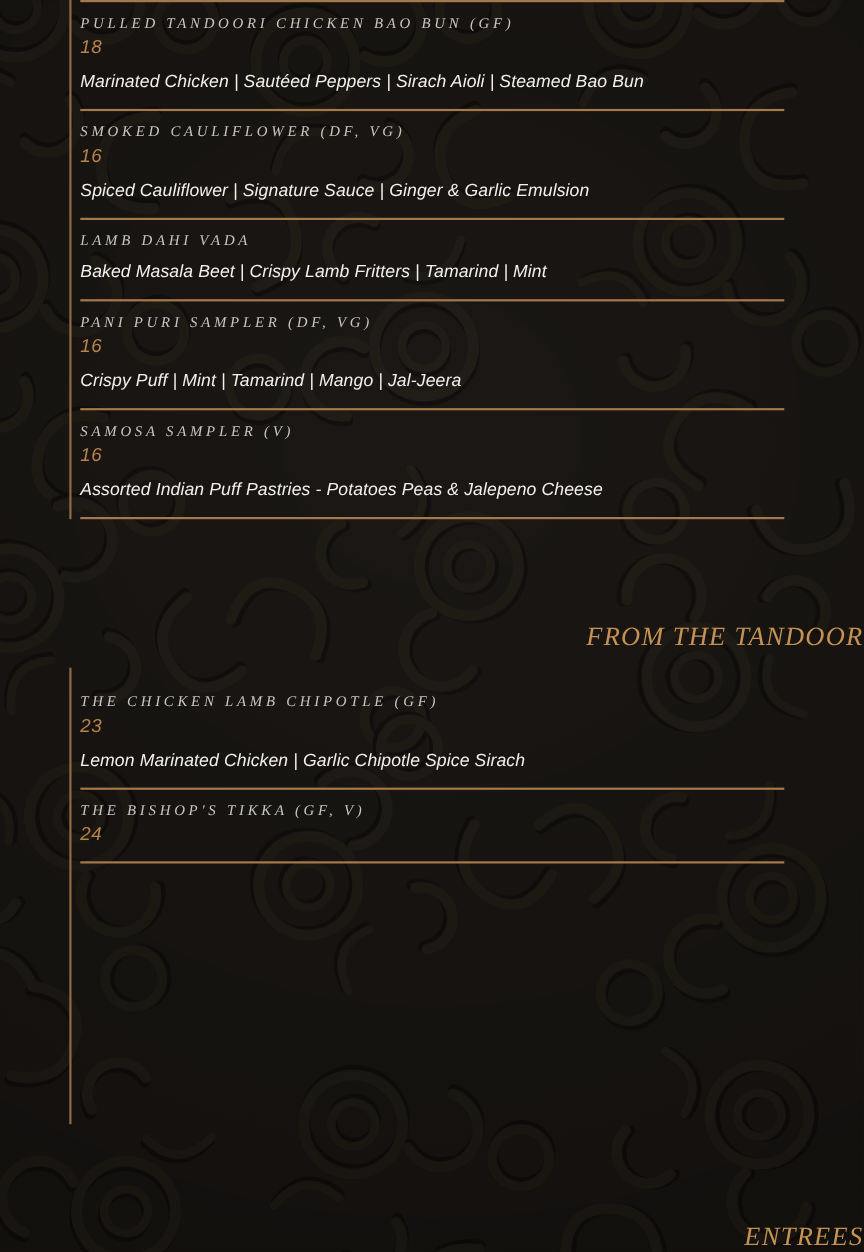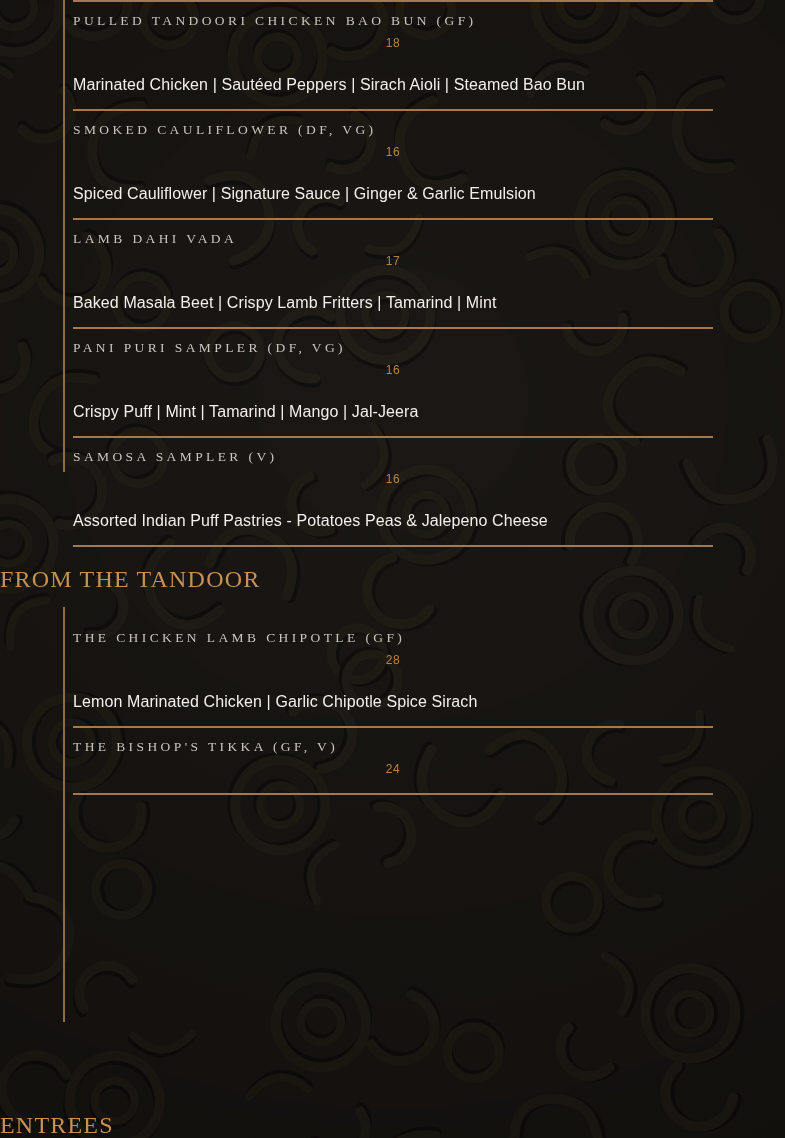--- a/index.html
+++ b/index.html
@@ -12,21 +12,21 @@
     --rail:#8d6c46;
   }
   *{margin:0;padding:0;box-sizing:border-box;}
   html,body{width:785px;height:1138px;}
   body{
     background:var(--bg);
     overflow:hidden;
     position:relative;
     font-family:"Liberation Sans", sans-serif;
   }
-  #page{position:absolute;inset:0;width:785px;height:1138px;overflow:hidden;}
+  #page{position:absolute;inset:0;width:785px;height:1138px;overflow:hidden;font-style:italic;}
   #bg-pattern{position:absolute;inset:0;z-index:0;}
   #vignette{
     position:absolute;inset:0;z-index:1;pointer-events:none;
     background:radial-gradient(ellipse 120% 80% at 50% 35%, rgba(255,255,255,0.015), rgba(0,0,0,0.22));
   }
   .menu-section{position:absolute;left:63px;width:650px;z-index:2;}
   .rail{position:absolute;left:0;width:2px;background:var(--rail);}
   .items{margin-left:10px;width:640px;}
   .items.top-border{border-top:2px solid var(--sep);}
   .menu-item{
@@ -35,39 +35,39 @@
   }
   .item-name{
     font-family:"Liberation Serif", serif;
     font-weight:400;
     font-size:13.5px;
     line-height:17px;
     letter-spacing:3.4px;
     color:var(--title);
   }
   .item-price{
-    text-align:center;
-    font-size:12px;
+    text-align:left;
+    font-size:17px;
     line-height:22px;
     margin-top:3px;
     letter-spacing:0.5px;
     color:var(--gold);
   }
   .item-desc{
     font-size:16px;
     line-height:22px;
     font-weight:400;
-    margin-top:20px;
+    margin-top:10px;
     max-width:612px;
     color:var(--desc);
     letter-spacing:0.1px;
   }
   .section-header{
     position:absolute;left:0;width:785px;z-index:2;
-    text-align:left;
+    text-align:right;
     font-family:"Liberation Serif", serif;
     font-weight:400;
     font-size:24px;
     line-height:32px;
     letter-spacing:1.2px;
     color:var(--header-gold);
   }
   #sec-starters{top:0;}
   #sec-starters .rail{top:0;height:472px;}
   #hdr-tandoor{top:563px;}
@@ -139,21 +139,20 @@
       </article>
 
       <article class="menu-item">
         <h3 class="item-name">SMOKED CAULIFLOWER (DF, VG)</h3>
         <div class="item-price">16</div>
         <p class="item-desc">Spiced Cauliflower | Signature Sauce | Ginger &amp; Garlic Emulsion</p>
       </article>
 
       <article class="menu-item">
         <h3 class="item-name">LAMB DAHI VADA</h3>
-        <div class="item-price">17</div>
         <p class="item-desc">Baked Masala Beet | Crispy Lamb Fritters | Tamarind | Mint</p>
       </article>
 
       <article class="menu-item">
         <h3 class="item-name">PANI PURI SAMPLER (DF, VG)</h3>
         <div class="item-price">16</div>
         <p class="item-desc">Crispy Puff | Mint | Tamarind | Mango | Jal-Jeera</p>
       </article>
 
       <article class="menu-item">
@@ -167,21 +166,21 @@
 
   <h2 class="section-header" id="hdr-tandoor">FROM THE TANDOOR</h2>
 
   <section class="menu-section" id="sec-tandoor">
     <div class="rail"></div>
     <div class="items">
 
 
       <article class="menu-item">
         <h3 class="item-name">THE CHICKEN LAMB CHIPOTLE (GF)</h3>
-        <div class="item-price">28</div>
+        <div class="item-price">23</div>
         <p class="item-desc">Lemon Marinated Chicken | Garlic Chipotle Spice Sirach</p>
       </article>
 
 
       <article class="menu-item">
         <h3 class="item-name">THE BISHOP'S TIKKA (GF, V)</h3>
         <div class="item-price">24</div>
       </article>
 
     </div>

